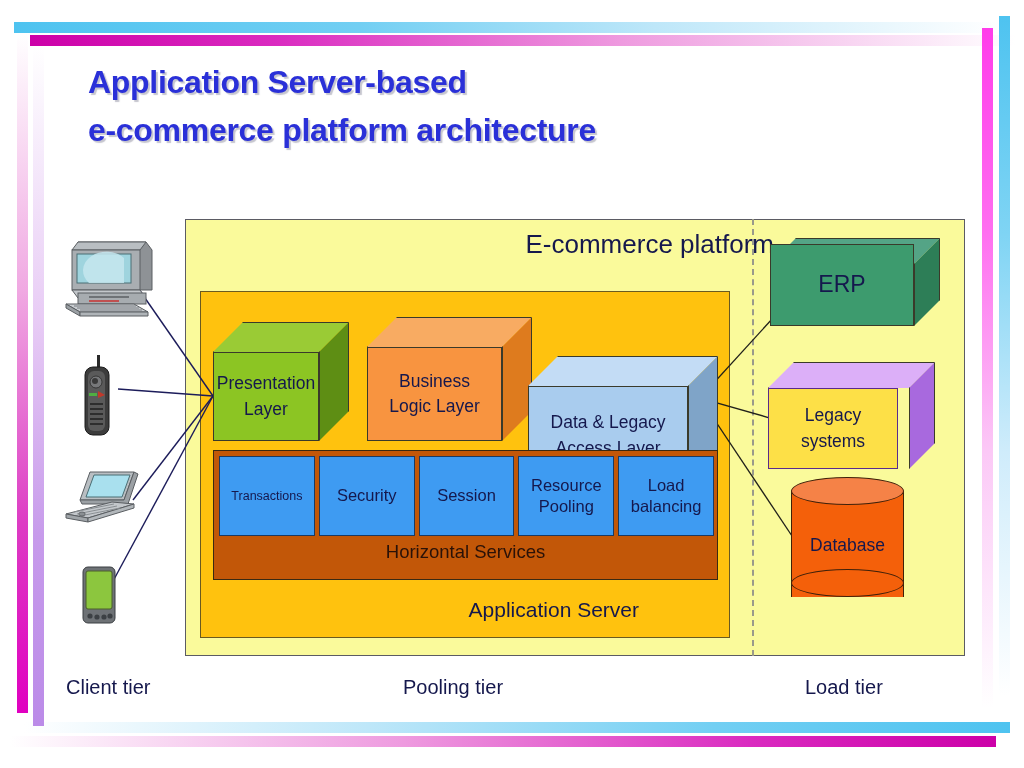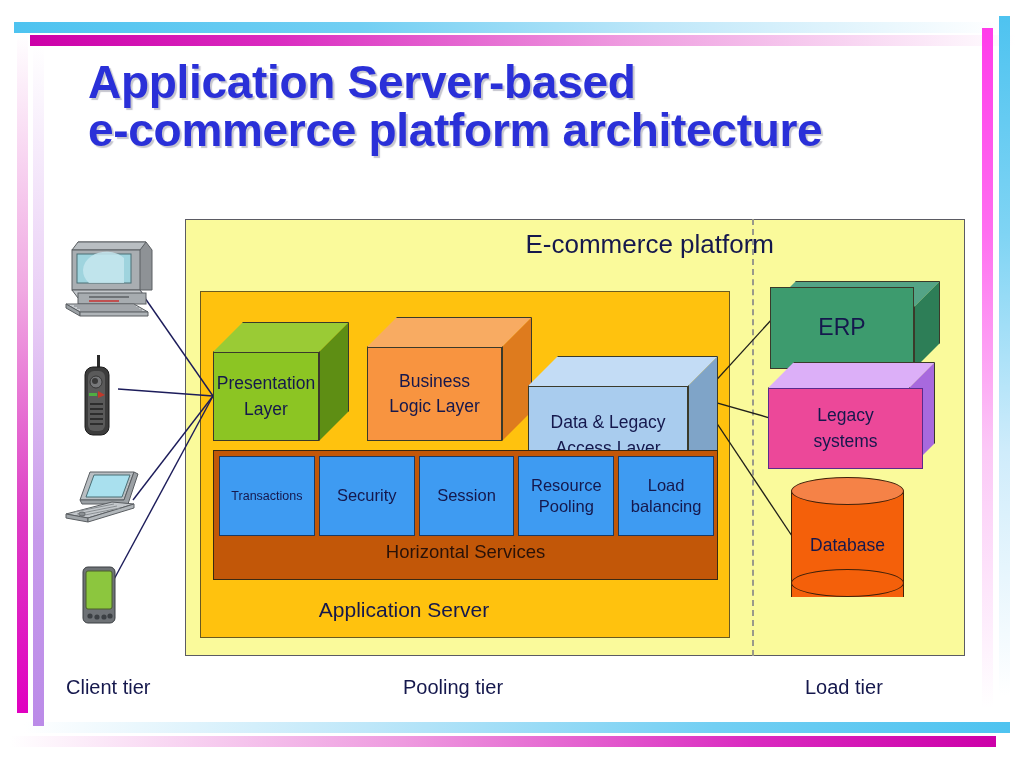--- a/index.html
+++ b/index.html
@@ -43,21 +43,21 @@
     background:linear-gradient(to bottom,#FF3CEA 0%,#FF6FF0 30%,#FBC8F6 62%,#FFFFFF 100%);
   }
   .bar-right-cyan{
     left:999px;top:16px;width:11px;height:680px;
     background:linear-gradient(to bottom,#4EC3F0 0%,#7FD4F4 32%,#CFECFB 64%,#FFFFFF 100%);
   }
 
   
   .title{
     position:absolute;left:88px;top:58px;width:820px;
-    font-size:46px;font-weight:bold;color:#2A30D8;
+    font-size:32px;font-weight:bold;color:#2A30D8;
     line-height:48px;letter-spacing:-0.3px;
     text-shadow:2px 2px 1px rgba(150,150,165,0.55);
   }
   .title .line{display:block;white-space:nowrap;}
 
   
   .panel{
     position:absolute;left:185px;top:219px;width:780px;height:437px;
     background:#FAFA9B;border:1.5px solid #5B5B63;box-sizing:border-box;
   }
@@ -69,21 +69,21 @@
     position:absolute;left:186px;top:229px;width:560px;text-align:right;
     font-size:26px;color:#15184D;padding-left:28px;
   }
 
   
   .appserver{
     position:absolute;left:200px;top:291px;width:530px;height:347px;
     background:#FFC20E;border:1px solid #6A5A20;box-sizing:border-box;
   }
   .appserver-label{
-    position:absolute;left:193px;top:598px;width:422px;text-align:center;
+    position:absolute;left:217px;top:598px;width:422px;text-align:right;
     font-size:21px;color:#15184D;
   }
 
   
   .box3d{position:absolute;}
   .box3d .face{
     position:absolute;left:0;bottom:0;width:100%;
     border:1px solid #3A3A2A;box-sizing:border-box;
     display:flex;flex-direction:column;align-items:center;justify-content:center;
     font-size:17.5px;color:#15184D;line-height:1.45;text-align:center;
@@ -129,29 +129,29 @@
     display:flex;flex-direction:column;align-items:center;justify-content:center;
     color:#15184D;font-size:16.5px;line-height:1.3;text-align:center;
   }
   .hsvc-cell.small{font-size:12.5px;}
   .hsvc-label{
     position:absolute;left:0;top:90px;width:100%;text-align:center;
     font-size:18.5px;color:#2A1208;
   }
 
   
-  #box-erp{left:770px;top:238px;width:170px;height:88px;margin-top:43px;}
+  #box-erp{left:770px;top:238px;width:170px;height:88px;}
   #box-erp .top{clip-path:polygon(0 26px,26px 0,100% 0,calc(100% - 26px) 26px);background:#54A486;}
   #box-erp .side{width:26px;clip-path:polygon(100% 0,100% calc(100% - 26px),0 100%,0 26px);background:#2D7E57;}
   #box-erp .face{height:82px;width:144px;background:#3D9B6E;font-size:23px;}
 
   #box-legacy{left:768px;top:362px;width:167px;height:107px;}
   #box-legacy .top{clip-path:polygon(0 26px,26px 0,100% 0,calc(100% - 26px) 26px);background:#DCAFF8;}
   #box-legacy .side{width:26px;clip-path:polygon(100% 0,100% calc(100% - 26px),0 100%,0 26px);background:#A869DE;}
-  #box-legacy .face{height:81px;width:155px;background:#ec4899;border-color:#5A2A8C;font-size:17.5px;}
+  #box-legacy .face{height:81px;width:130px;background:#fde047;border-color:#5A2A8C;font-size:17.5px;}
 
   .cylinder{position:absolute;left:791px;top:477px;width:113px;height:134px;}
   .cyl-body{
     position:absolute;left:0;top:14px;width:100%;height:106px;
     background:#F4600A;border-left:1px solid #40210A;border-right:1px solid #40210A;box-sizing:border-box;
   }
   .cyl-bottom{
     position:absolute;left:0;top:92px;width:100%;height:28px;
     background:#F4600A;border:1px solid #40210A;border-radius:50%;box-sizing:border-box;
   }

